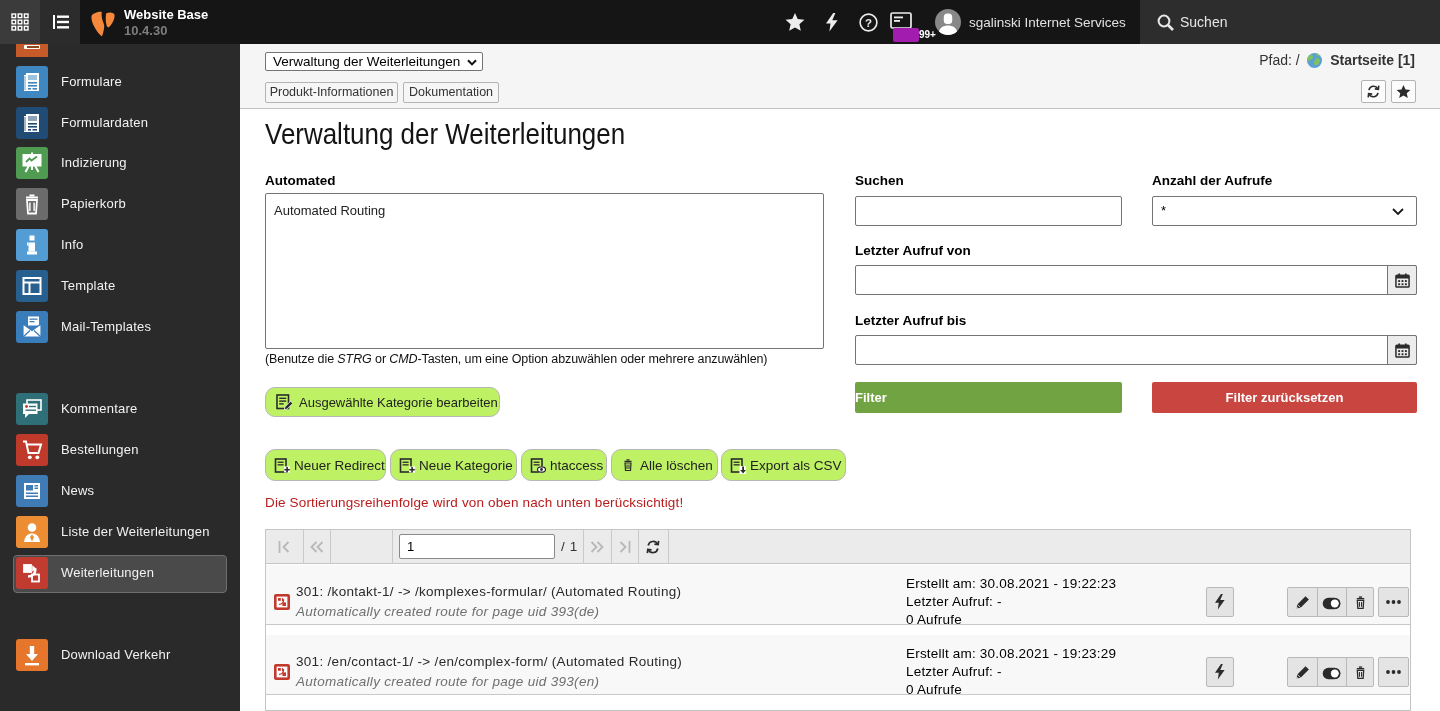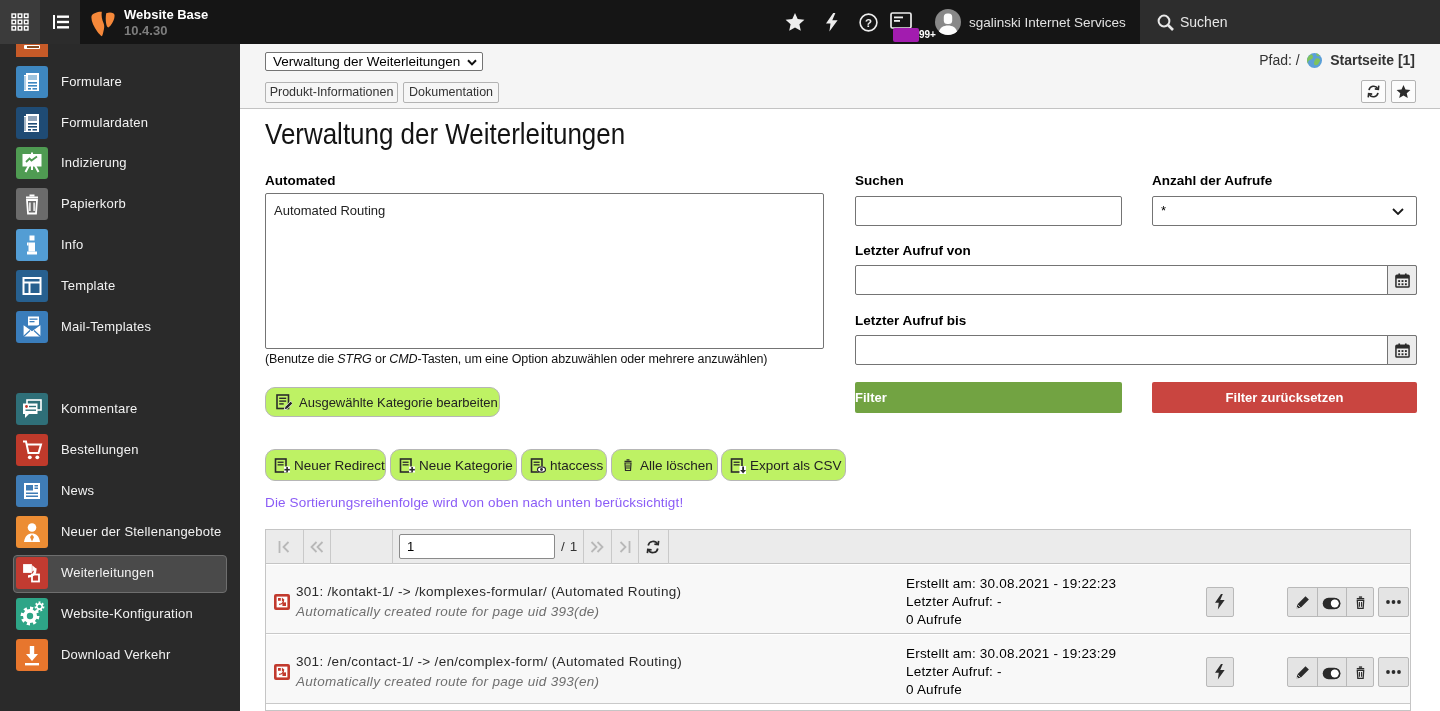--- a/index.html
+++ b/index.html
@@ -36,27 +36,27 @@
 h1 { position:absolute; left:25px; top:7px; font-size:30px; font-weight:normal; color:#141414; transform:scaleX(0.865); transform-origin:0 0; white-space:nowrap; }
 .lbl { position:absolute; font-size:13.5px; font-weight:bold; color:#000; }
 #listbox { position:absolute; left:25px; top:83px; width:559px; height:156px; background:#fff; border:1px solid #747474; border-radius:2px; font-size:13px; color:#222; padding:9px 8px; }
 #hint { position:absolute; left:25px; top:242px; font-size:12.5px; letter-spacing:-0.1px; color:#111; }
 .btn { background:#bef264; border:1px solid #b6b6b6; border-radius:10px; font-size:13px; color:#222; }
 #editcat { position:absolute; left:25px; top:277px; width:235px; height:30px; }
 .inp { position:absolute; background:#fff; border:1px solid #747474; border-radius:2px; }
 #filter-green { position:absolute; left:615px; top:272px; width:267px; height:31px; background:#72a342; border-radius:2px; color:#fff; font-weight:bold; font-size:13px; line-height:31px; }
 #filter-red { position:absolute; left:912px; top:272px; width:265px; height:31px; background:#c94540; border-radius:2px; color:#fff; font-weight:bold; font-size:13px; text-align:center; line-height:31px; }
 .act-btn { position:absolute; top:339px; height:32px; font-size:13.5px; }
-#note2 { position:absolute; left:25px; top:385px; font-size:13.5px; letter-spacing:0.15px; color:#8b5cf6; }
+#note2 { position:absolute; left:25px; top:385px; font-size:13.5px; letter-spacing:0.15px; color:#b91c1c; }
 
 
 #rtable { position:absolute; left:25px; top:419px; width:1146px; height:182px; border:1px solid #c5c5c5; background:#fff; }
 #pagbar { position:absolute; left:0; top:0; width:1144px; height:34px; background:#ebebeb; border-bottom:1px solid #c5c5c5; }
 .pag-sep { position:absolute; top:0; width:1px; height:34px; background:#c9c9c9; }
-.row { position:absolute; left:0; width:1144px; height:69px; background:#f8f8f8; border-bottom:1px solid #c9c9c9; }
+.row { position:absolute; left:0; width:1144px; height:60px; background:#f8f8f8; border-bottom:1px solid #c9c9c9; }
 .rowicon { position:absolute; left:8px; top:29px; width:16px; height:16px; }
 .rtitle { position:absolute; left:30px; top:19px; font-size:13.5px; letter-spacing:0.3px; color:#2a2a2a; white-space:nowrap; }
 .rsub { position:absolute; left:30px; top:39px; font-size:13.5px; letter-spacing:0.3px; font-style:italic; color:#6f6f6f; white-space:nowrap; }
 .rmeta { position:absolute; left:640px; top:10px; font-size:13.5px; letter-spacing:0.2px; color:#000; line-height:18px; }
 .sq-btn { position:absolute; background:#e4e4e4; border:1px solid #b9b9b9; border-radius:2px; }
 .cal-addon { position:absolute; right:-1px; top:-1px; width:30px; height:30px; background:#ececec; border:1px solid #747474; border-radius:0 2px 2px 0; }
 .bicon { position:absolute; left:8px; top:8px; }
 .btxt { position:absolute; left:28px; top:8px; white-space:nowrap; }
 .pag-txt { position:absolute; top:0; height:34px; line-height:34px; font-size:13.5px; letter-spacing:0.6px; color:#333; }
 #paginput { position:absolute; left:133px; top:4px; width:156px; height:25px; border:1px solid #8a8a8a; border-radius:2px; background:#fff; font-family:"Liberation Sans",sans-serif; font-size:13px; color:#000; padding-left:7px; outline:none; }
@@ -274,46 +274,35 @@
   </div>
 
   <div class="mitem" style="top:472px;">
     <div class="micon" style="background:#ec8d34;">
       <svg width="32" height="32" viewBox="0 0 32 32" fill="#fff">
         <circle cx="16" cy="11.5" r="4.3"></circle>
         <path d="M8 26 C9 19.8 12 17.6 16 17.6 C20 17.6 23 19.8 24 26 Z"></path>
         <path d="M16 18.5 L14 21 L16 25.5 L18 21 Z" fill="#ec8d34"></path>
       </svg>
     </div>
-    <div class="mlabel">Neuer der Stellenangebote</div>
+    <div class="mlabel">Liste der Weiterleitungen</div>
   </div>
 
   <div class="mitem" style="top:513px;">
     <div class="micon" style="background:#c23b31;">
       <svg width="32" height="32" viewBox="0 0 32 32" fill="none" stroke="#fff">
         <rect x="8" y="8" width="7" height="7" stroke-width="1.8" fill="#fff"></rect>
         <rect x="16" y="17.5" width="7" height="7" stroke-width="1.8"></rect>
         <path d="M12 19.5 C17 19.5 19.5 17 19.5 11.5" stroke-width="2.4"></path>
         <path d="M16.2 8.2 L20.4 11.7 L16.2 14.7" fill="#fff" stroke="none"></path>
       </svg>
     </div>
     <div class="mlabel">Weiterleitungen</div>
   </div>
 
-  <div class="mitem" style="top:554px;">
-    <div class="micon" style="background:#2ea587;">
-      <svg width="32" height="32" viewBox="0 0 32 32">
-        <path d="M23.5 18.0 L22.8 21.6 L20.5 20.7 L18.9 22.9 L20.7 24.7 L17.6 26.8 L16.7 24.5 L14.0 25.0 L14.0 27.5 L10.4 26.8 L11.3 24.5 L9.1 22.9 L7.3 24.7 L5.2 21.6 L7.5 20.7 L7.0 18.0 L4.5 18.0 L5.2 14.4 L7.5 15.3 L9.1 13.1 L7.3 11.3 L10.4 9.2 L11.3 11.5 L14.0 11.0 L14.0 8.5 L17.6 9.2 L16.7 11.5 L18.9 13.1 L20.7 11.3 L22.8 14.4 L20.5 15.3 L21.0 18.0 Z" fill="#fff"></path>
-        <circle cx="14" cy="18" r="3.2" fill="#2ea587"></circle>
-        <path d="M28.5 8.5 L28.0 10.7 L26.7 10.1 L25.7 11.3 L26.6 12.4 L24.6 13.4 L24.3 12.0 L22.7 12.0 L22.4 13.4 L20.4 12.4 L21.3 11.3 L20.3 10.1 L19.0 10.7 L18.5 8.5 L19.9 8.5 L20.3 6.9 L19.0 6.3 L20.4 4.6 L21.3 5.7 L22.7 5.0 L22.4 3.6 L24.6 3.6 L24.3 5.0 L25.7 5.7 L26.6 4.6 L28.0 6.3 L26.7 6.9 L27.1 8.5 Z" fill="#fff"></path>
-        <circle cx="23.5" cy="8.5" r="1.8" fill="#2ea587"></circle>
-      </svg>
-    </div>
-    <div class="mlabel">Website-Konfiguration</div>
-  </div>
 
   <div class="mitem" style="top:595px;padding-left:23px;">
     <div class="micon" style="background:#e7762d;">
       <svg width="32" height="32" viewBox="0 0 32 32" fill="#fff">
         <rect x="13.8" y="7" width="4.4" height="9"></rect>
         <path d="M10 15 L22 15 L16 22 Z"></path>
         <rect x="9" y="24" width="14" height="2.4"></rect>
       </svg>
     </div>
     <div class="mlabel">Download Verkehr</div>

